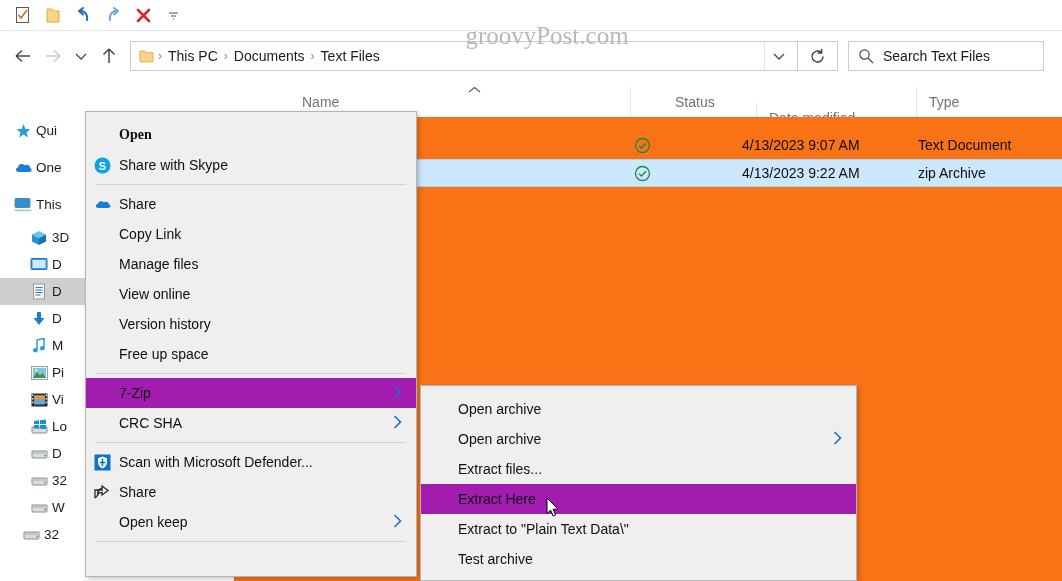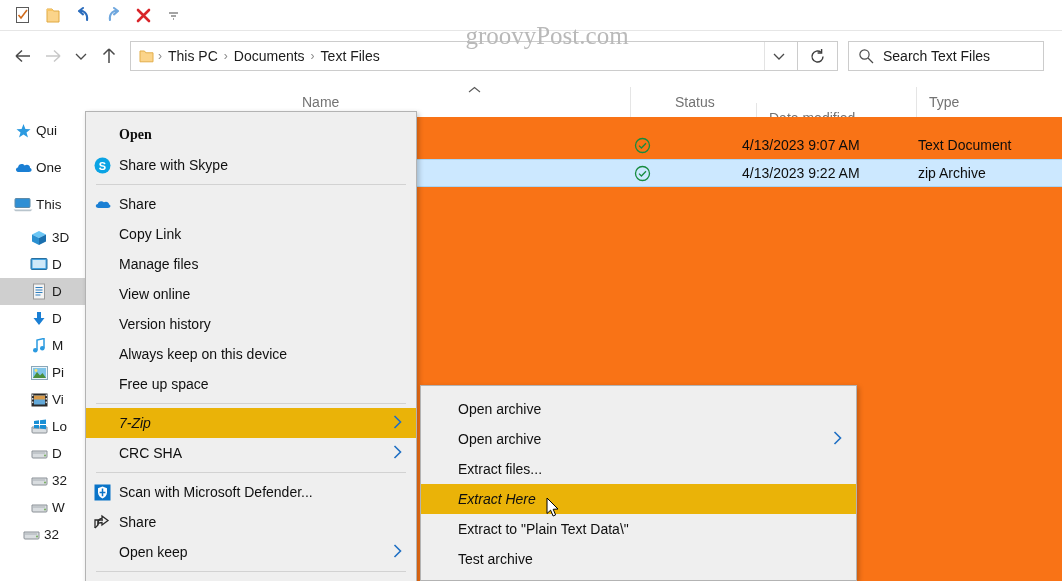--- a/index.html
+++ b/index.html
@@ -90,21 +90,21 @@
   .menu-main{left:85px;top:111px;width:330px;}
   .menu-sub{left:420px;top:385px;width:437px;height:196px;box-sizing:border-box;overflow:hidden;}
   .mi{
     height:27px;display:flex;align-items:center;font-size:14px;color:#0f0f0f;
     padding-left:0;position:relative;white-space:nowrap;
   }
   .mi.tall{height:30px;}
   .mi .mico{width:33px;display:flex;align-items:center;justify-content:center;flex:none;}
   .mi .mlbl{padding-left:0;}
   .mi.bold .mlbl{font-weight:bold;font-family:Liberation Serif, serif;}
-  .mi.hover{background:#eab308;font-style:italic;}
+  .mi.hover{background:#a21caf;}
   .mi .arrow{position:absolute;right:14px;font-size:14px;color:#1f6fc4;font-weight:bold;}
   .msep{height:1px;background:#d2d2d2;margin:4px 10px;}
   .cursor{position:absolute;left:546px;top:497px;z-index:40;pointer-events:none;}
 </style>
 </head>
 <body>
 
 <div class="qat">
   <div class="qat-btn">
     <svg width="17" height="19" viewBox="0 0 17 19">
@@ -437,24 +437,20 @@
   <div class="mi tall">
     <span class="mico"></span>
     <span class="mlbl">View online</span>
   </div>
   <div class="mi tall">
     <span class="mico"></span>
     <span class="mlbl">Version history</span>
   </div>
   <div class="mi tall">
     <span class="mico"></span>
-    <span class="mlbl">Always keep on this device</span>
-  </div>
-  <div class="mi tall">
-    <span class="mico"></span>
     <span class="mlbl">Free up space</span>
   </div>
   <div class="msep"></div>
   <div class="mi tall hover">
     <span class="mico"></span>
     <span class="mlbl">7-Zip</span>
     <span class="arrow">
       <svg width="9" height="14" viewBox="0 0 9 14">
           <path d="M1.5 1 L7.5 7 L1.5 13" stroke="#1f6fc4" stroke-width="1.6" fill="none"></path>
         </svg>

